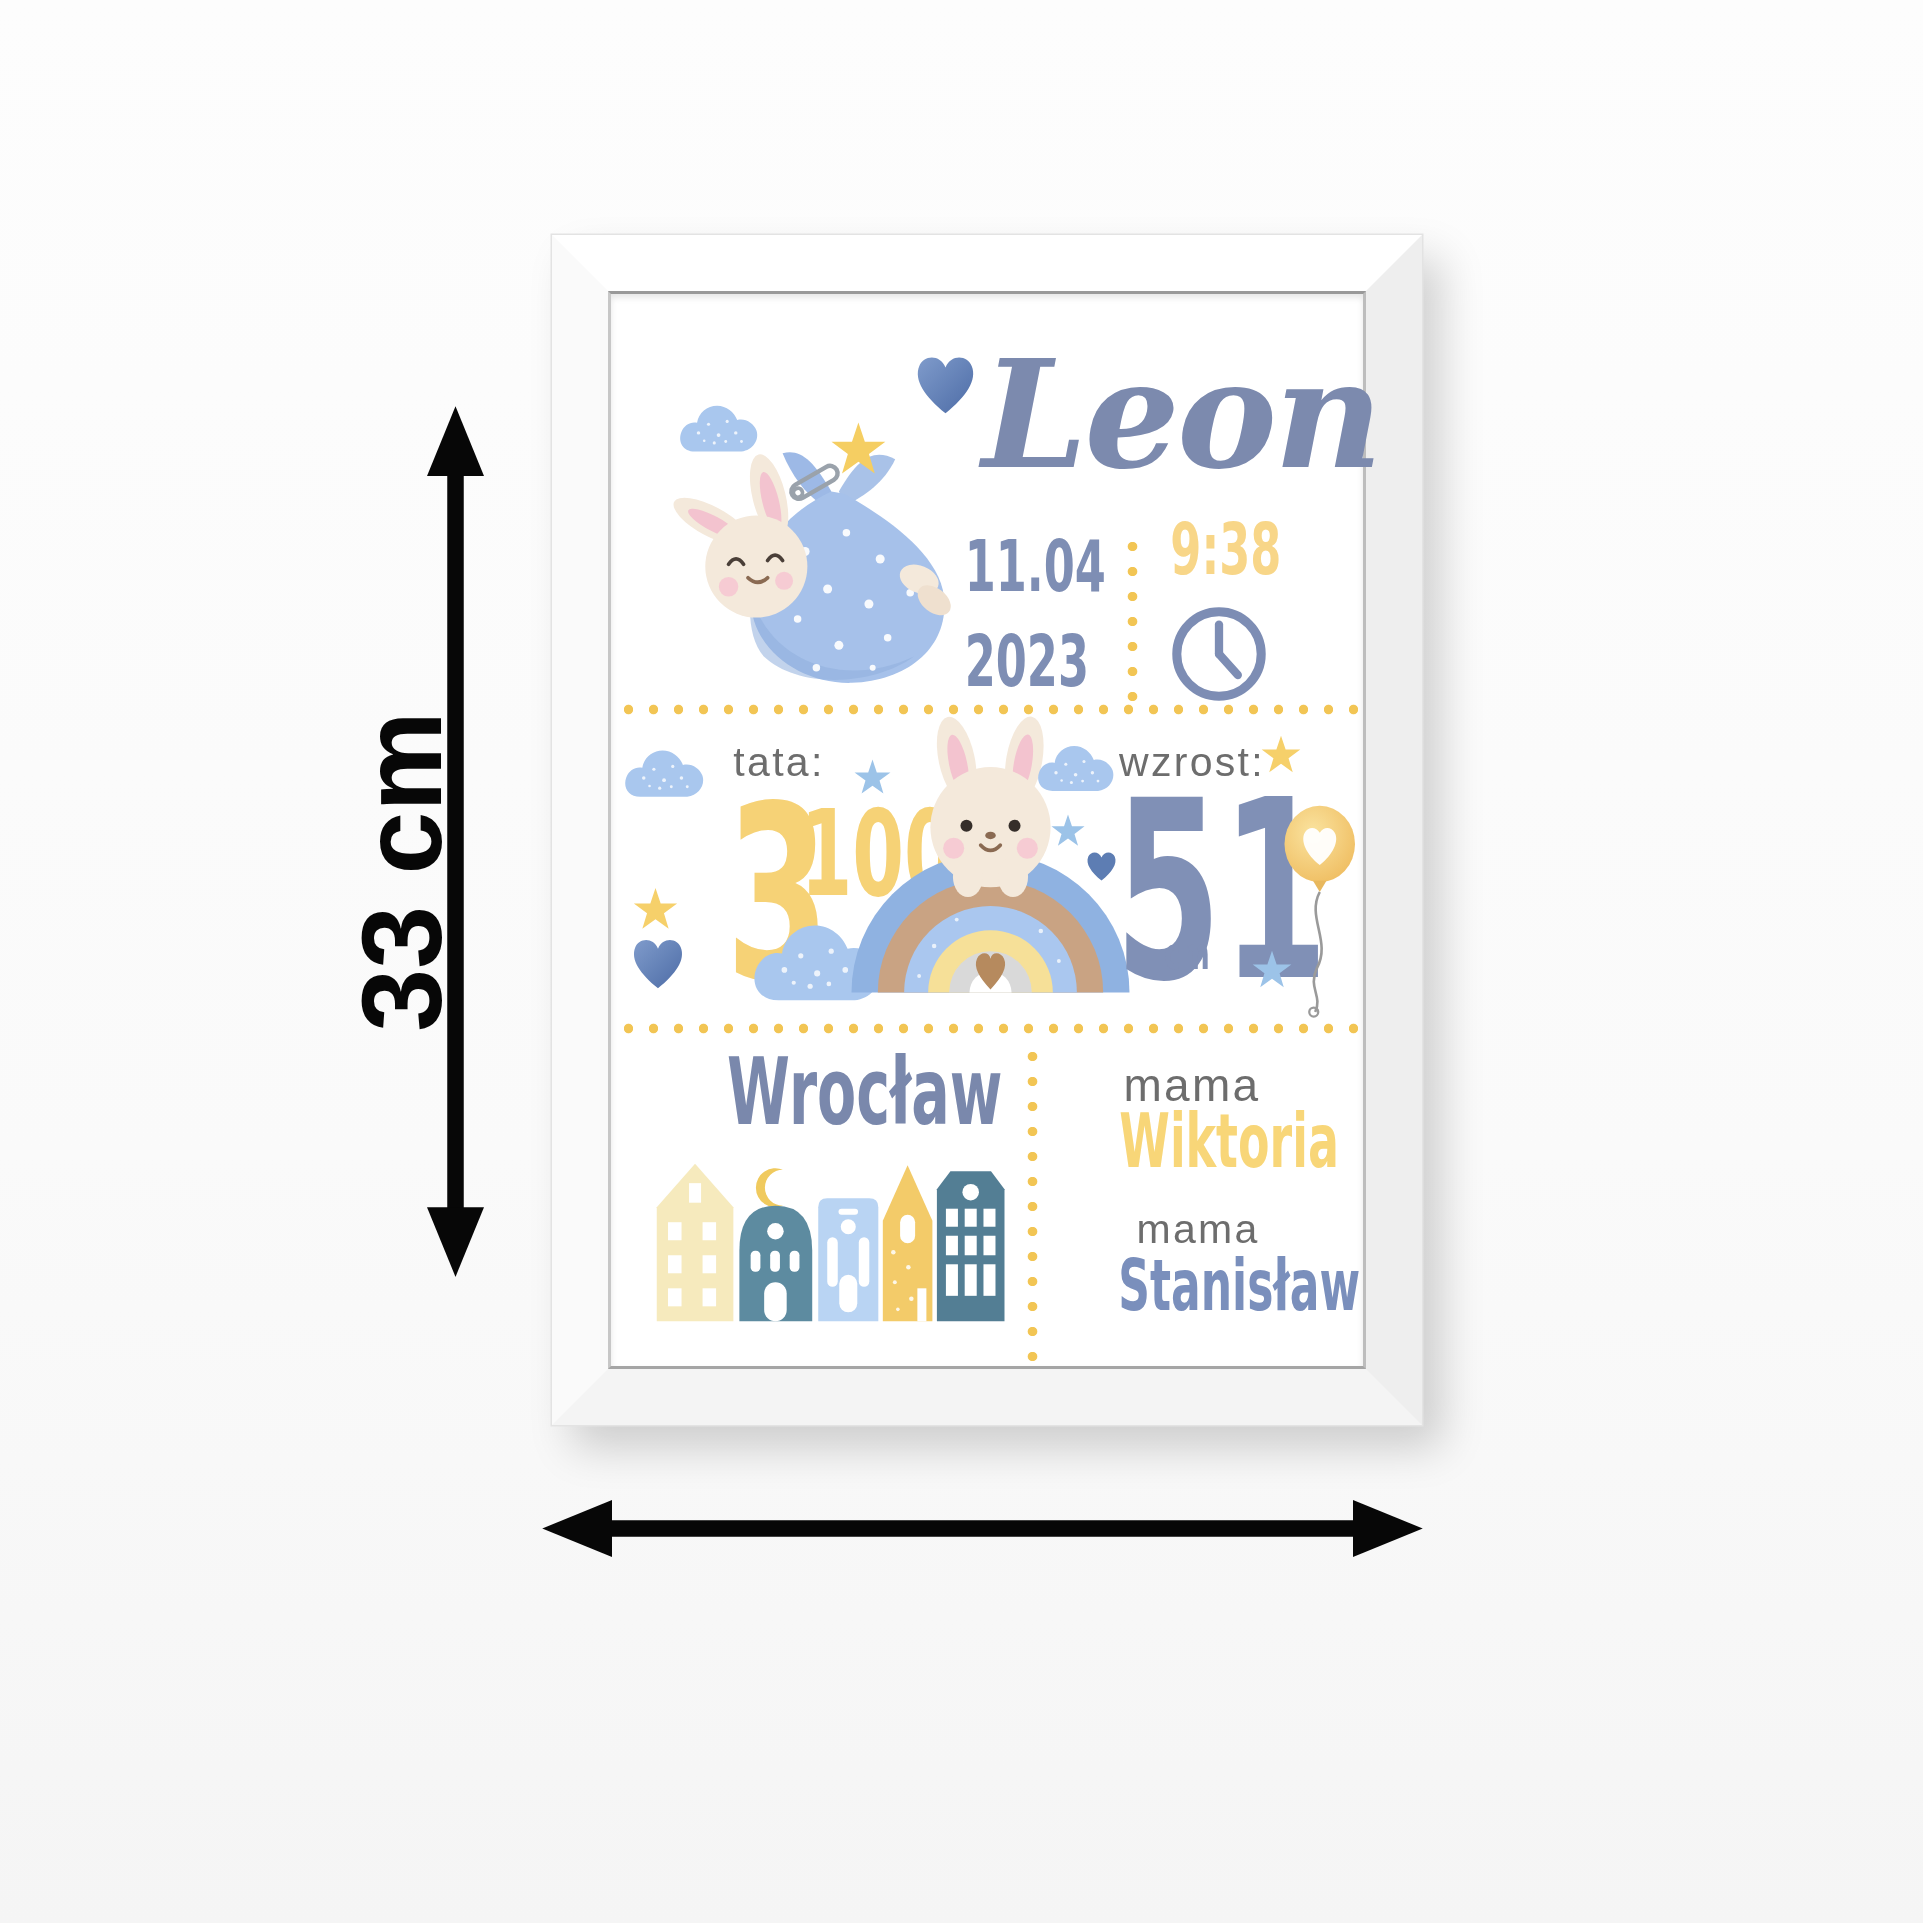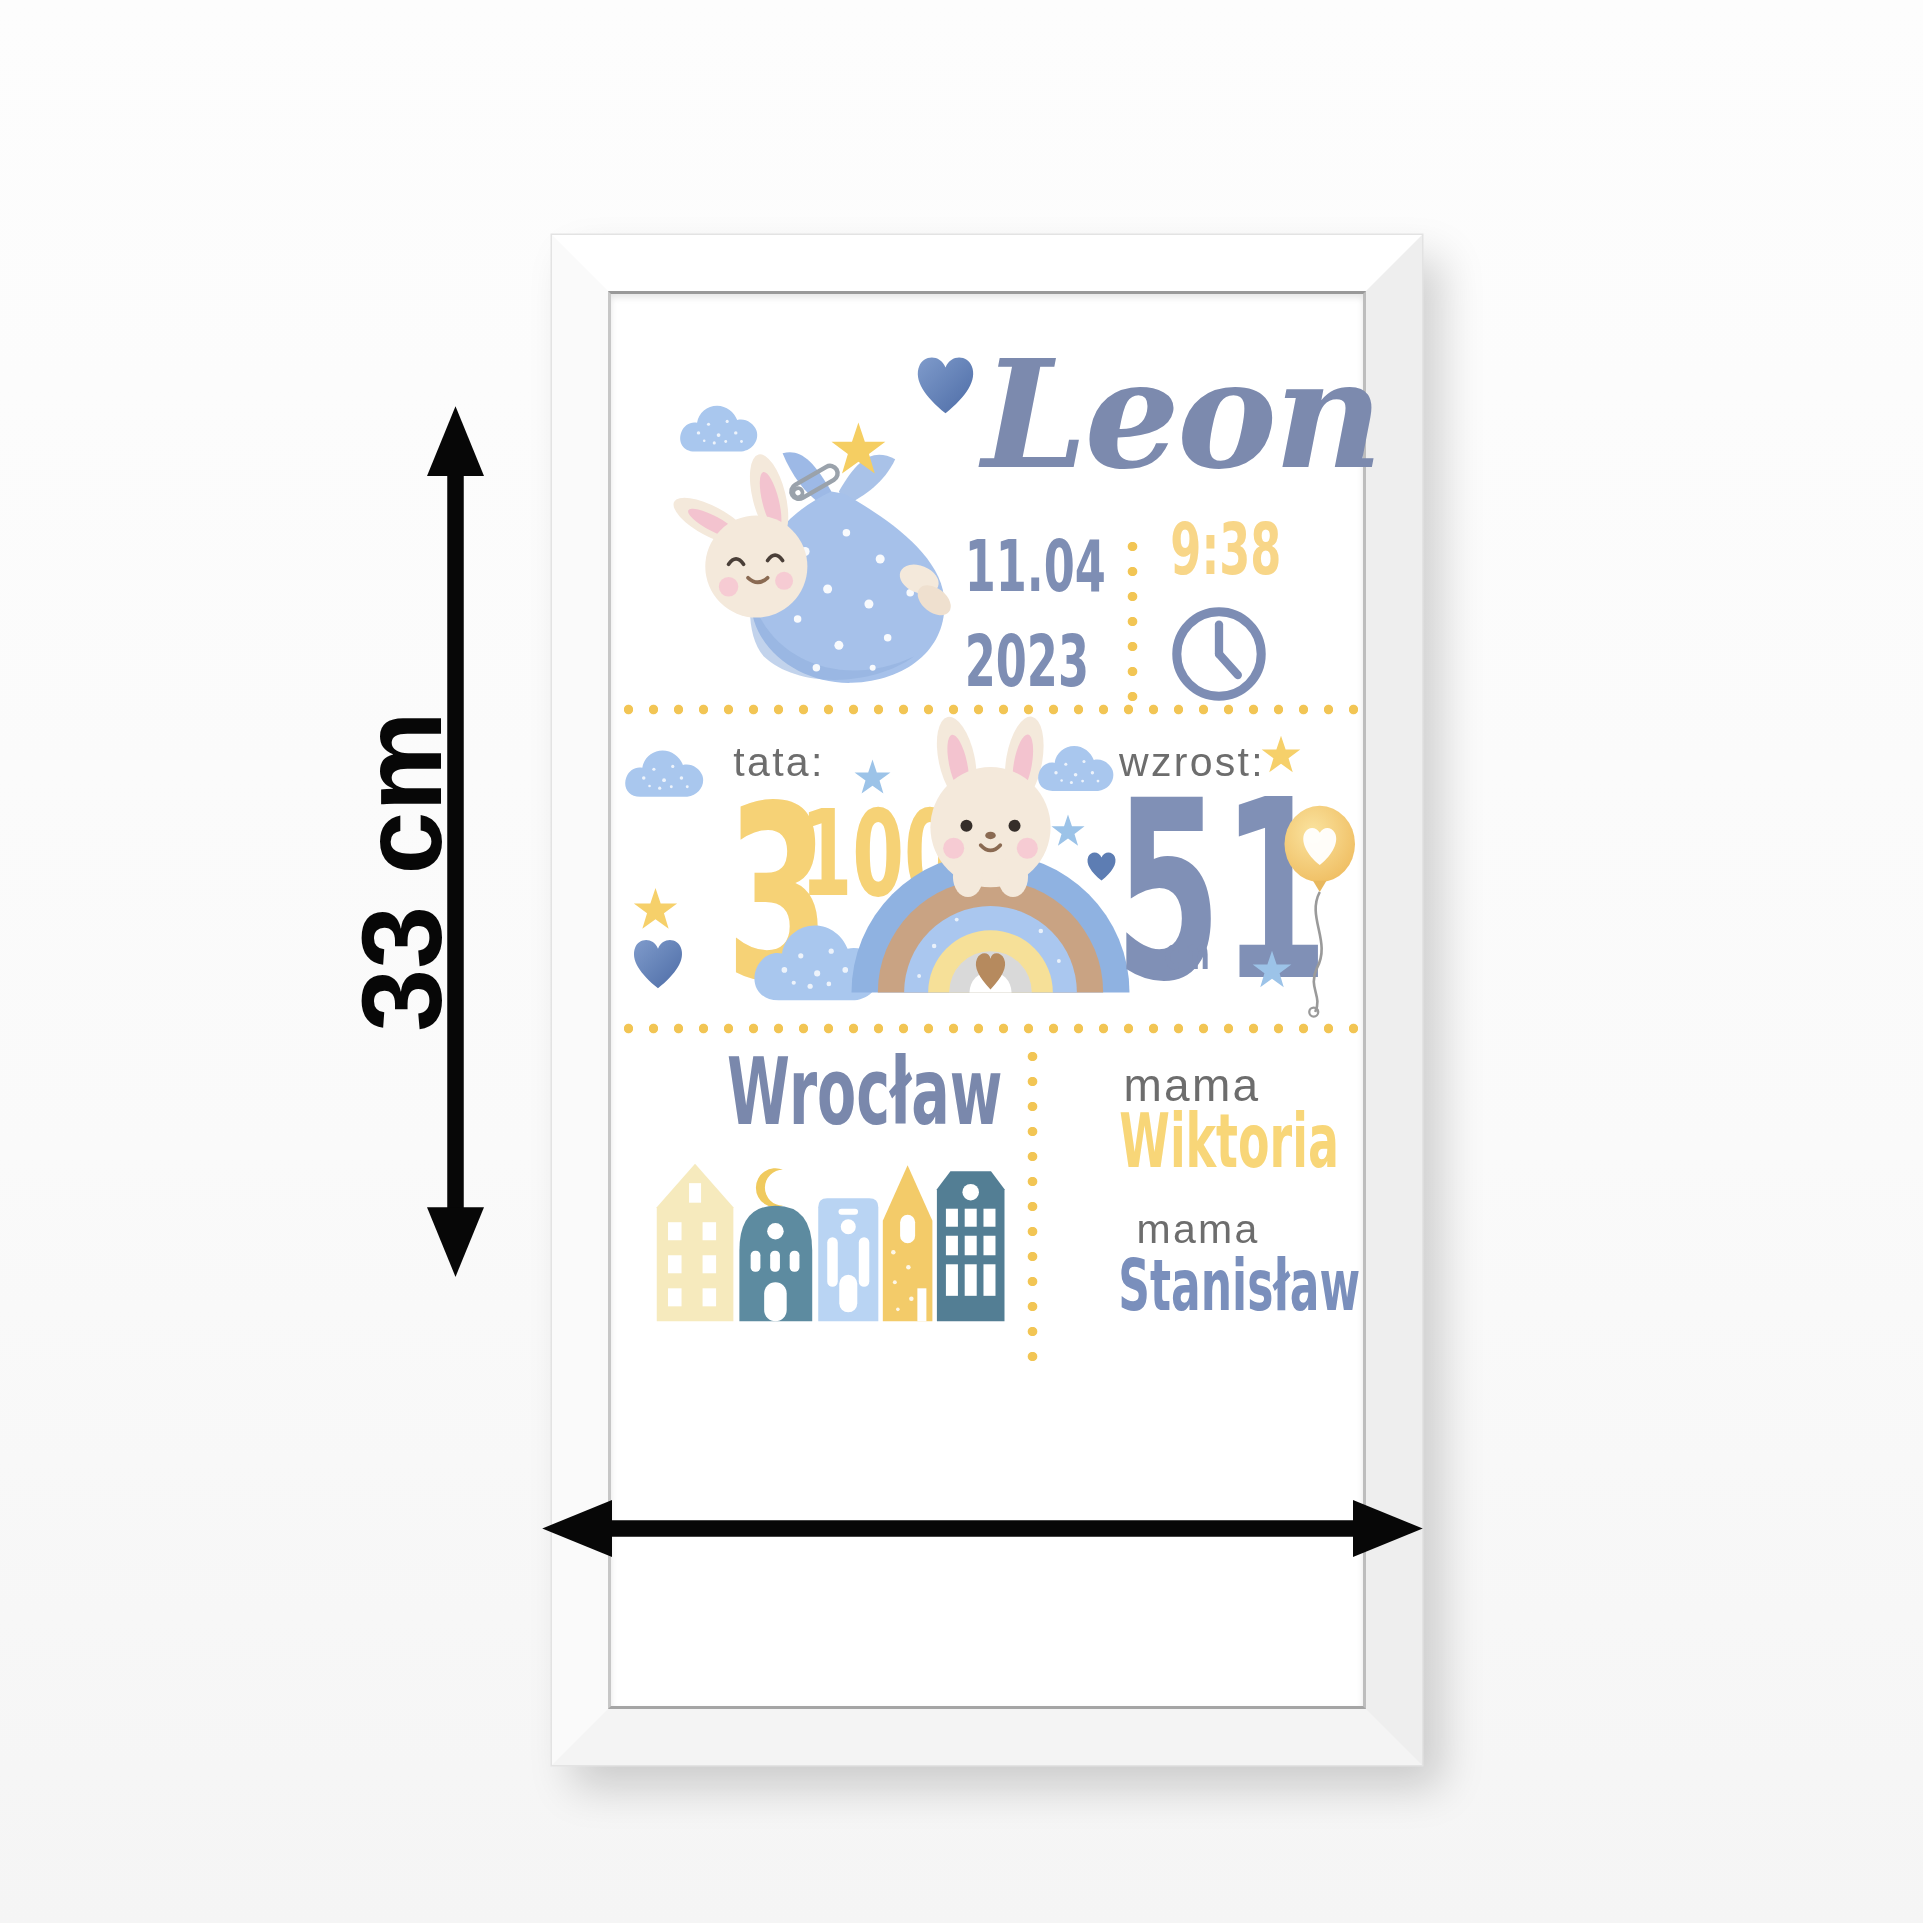--- a/index.html
+++ b/index.html
@@ -8,21 +8,21 @@
     background:linear-gradient(180deg,#fdfdfd 0%,#fafafa 60%,#f5f5f5 100%);
     font-family:"Liberation Sans",sans-serif;
     position:relative;overflow:hidden;
   }
   .abs{position:absolute;}
   .nowrap{white-space:nowrap;}
   .center{text-align:center;}
 
   
   .frame{
-    position:absolute;left:552px;top:235px;width:870px;height:1530px;
+    position:absolute;left:552px;top:235px;width:870px;height:1190px;
     box-sizing:border-box;
     border:56px solid;
     border-color:#ffffff #eeeeee #f4f4f4 #fafafa;
     background:#fdba74;
     box-shadow:0 0 0 1.5px #e3e3e3, 19.5px 22.5px 41px rgba(0,0,0,.18);
   }
   .poster{
     position:relative;width:100%;height:100%;
     box-sizing:border-box;
     background:#ffffff;

